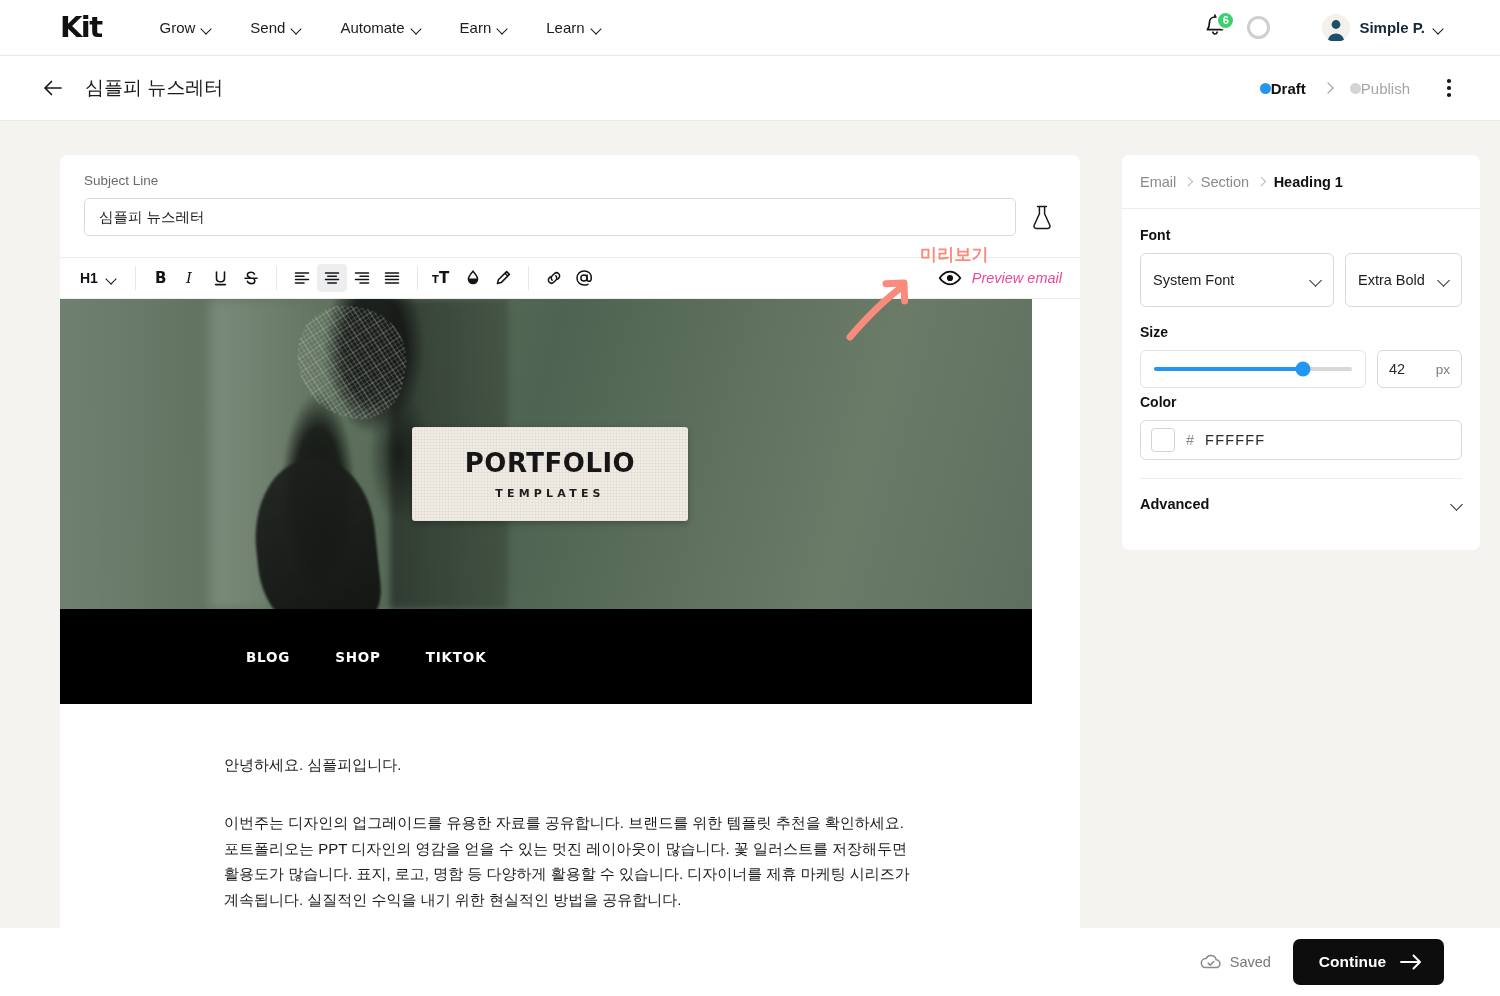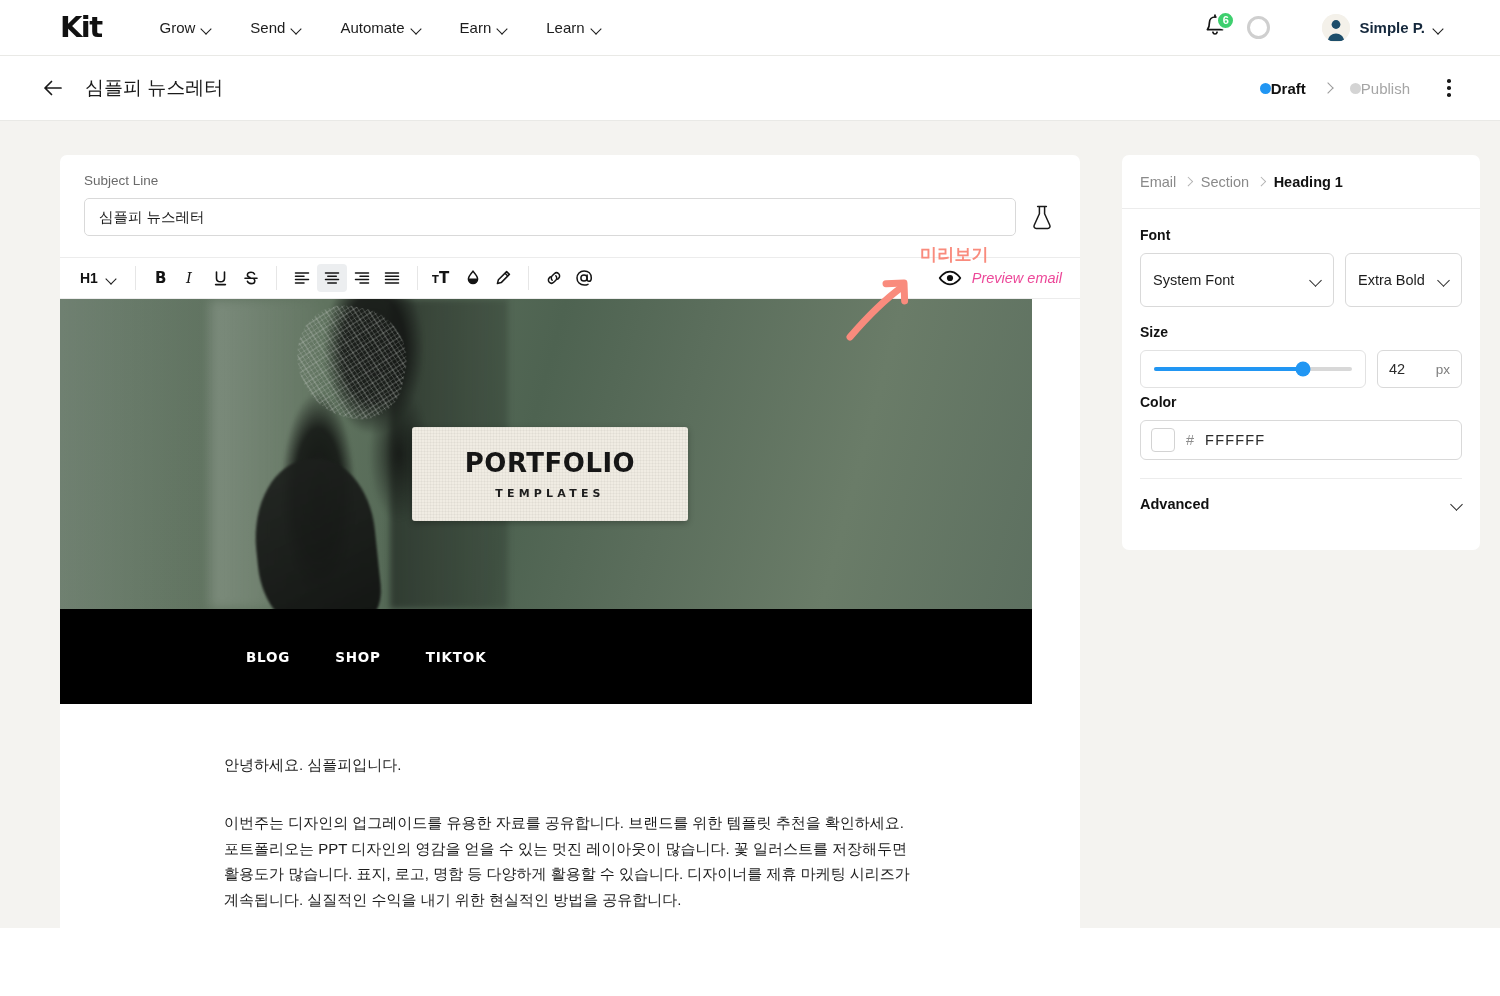--- a/index.html
+++ b/index.html
@@ -546,13 +546,28 @@
         <div class="panel-hr"></div>
       </div>
 
       <div class="advanced-row">
         <span class="lbl">Advanced</span>
         <span class="dcaret"></span>
       </div>
     </div>
   </div>
 
+  <div class="footer">
+    <div class="saved">
+      <svg width="22" height="18" viewBox="0 0 22 18">
+        <path d="M5.6 14.6h10.2a3.9 3.9 0 0 0 .4-7.8A5.4 5.4 0 0 0 6 5.6a4.5 4.5 0 0 0-.4 9z" fill="none" stroke="#8a8a8a" stroke-width="1.5" stroke-linejoin="round"></path>
+        <path d="M8.2 10.1l2 2 3.6-3.6" fill="none" stroke="#8a8a8a" stroke-width="1.5" stroke-linecap="round" stroke-linejoin="round"></path>
+      </svg>
+      <span class="lbl">Saved</span>
+    </div>
+    <button class="continue-btn">
+      <span>Continue</span>
+      <svg width="22" height="16" viewBox="0 0 22 16">
+        <path d="M1 8h19M13.5 1.5 20 8l-6.5 6.5" fill="none" stroke="#ffffff" stroke-width="1.9" stroke-linecap="round" stroke-linejoin="round"></path>
+      </svg>
+    </button>
+  </div>
 </div>
 
 </body></html>

